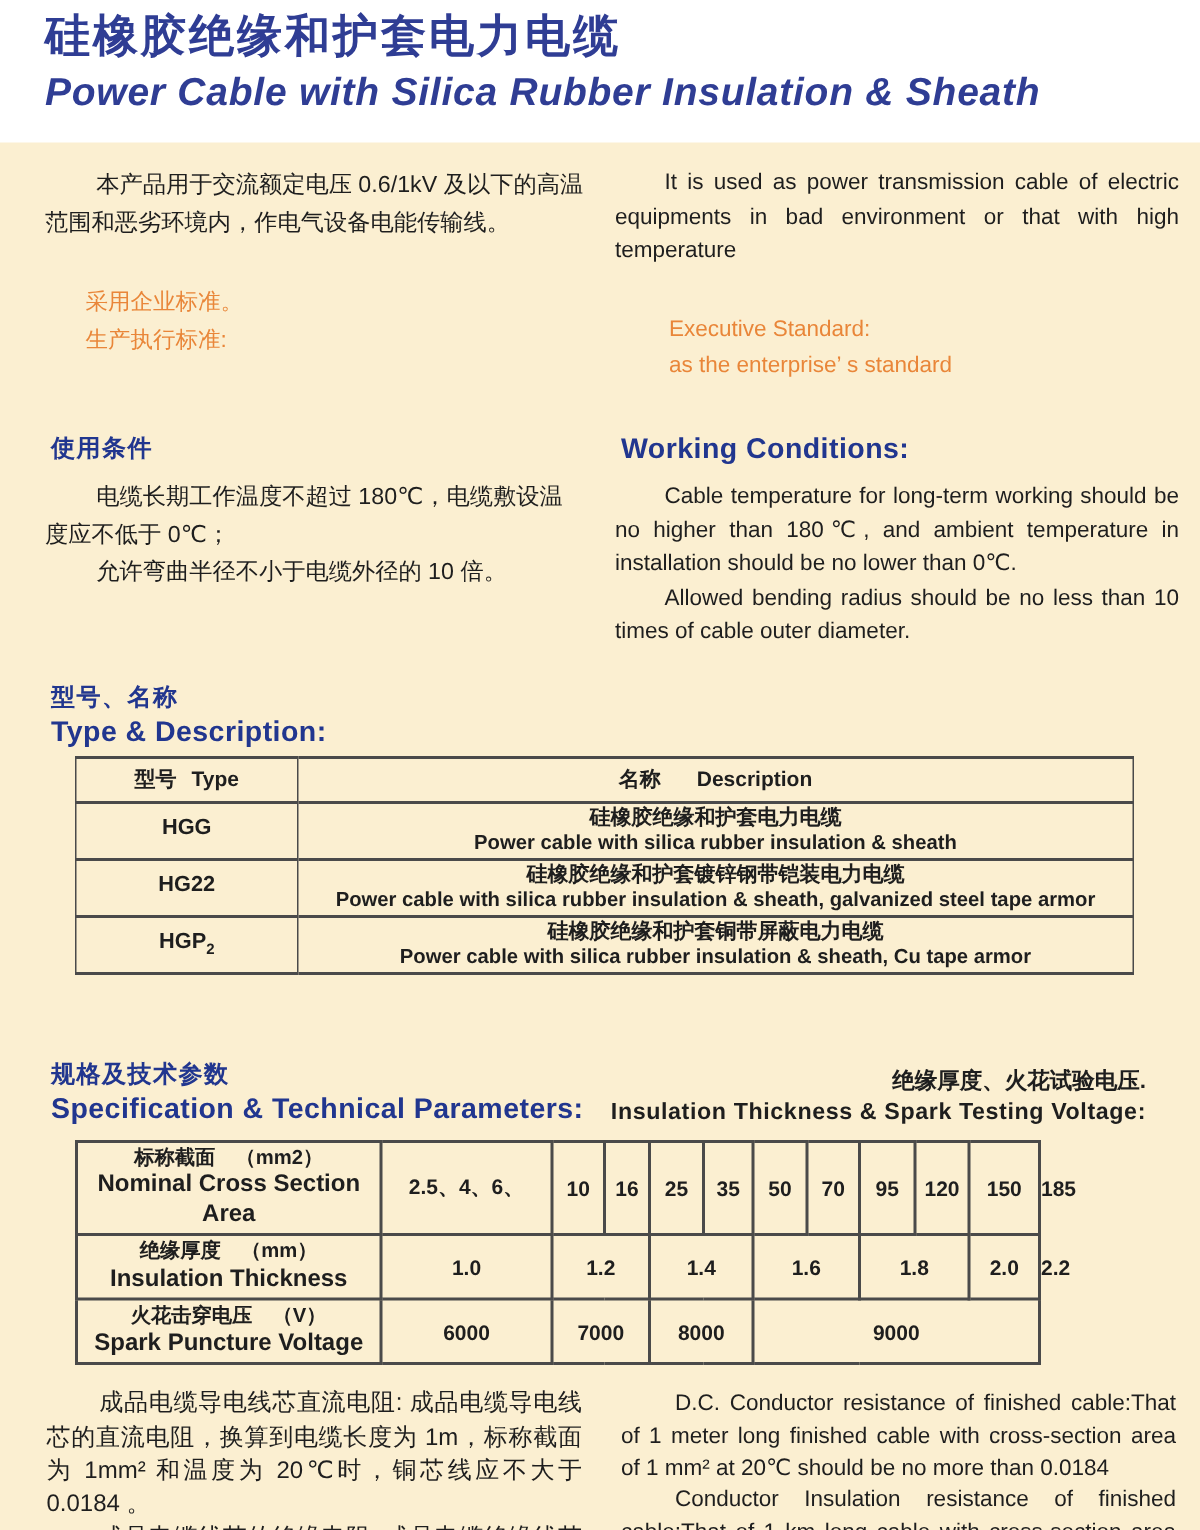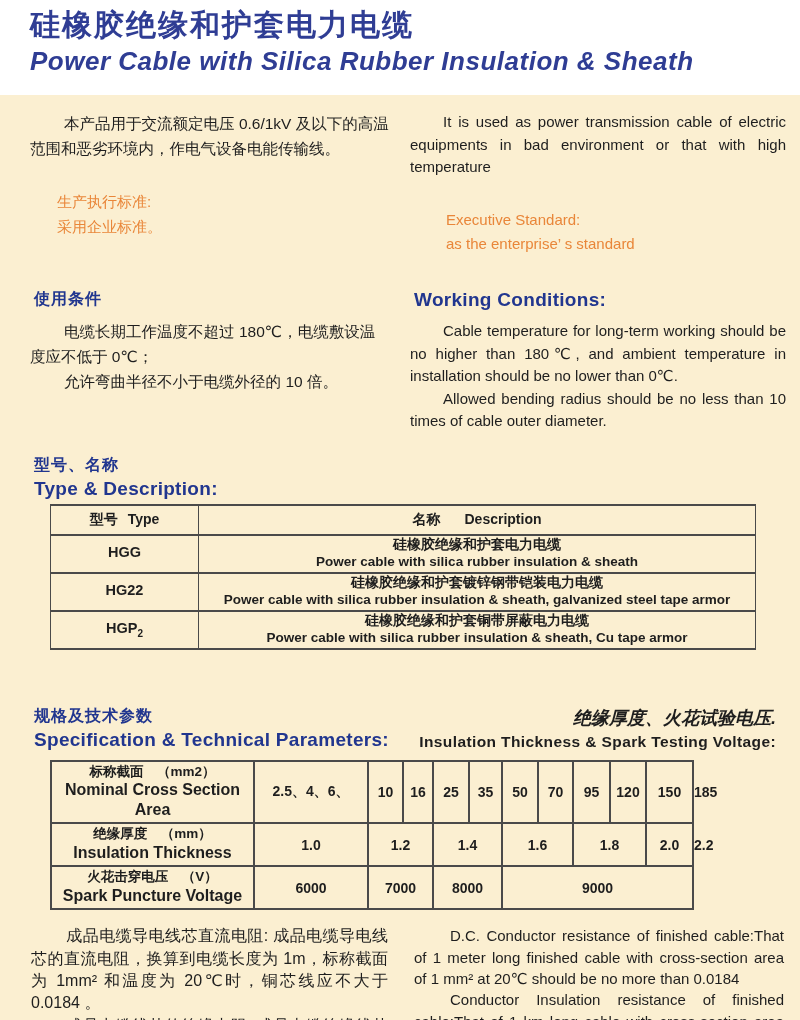--- a/index.html
+++ b/index.html
@@ -52,23 +52,23 @@
   .type-table .c-type{width:148px;}
   .type-table .head-row td{height:30px;font-size:14px;}
   .type-table .body-row td{height:38px;}
   .type-cell{font-size:14.5px;}
   .type-cell sub{font-size:10px;}
   .d-zh{font-size:14px;line-height:1.25;}
   .d-en{font-size:13.5px;line-height:1.25;}
   .gap-s{display:inline-block;margin-left:10px;}
   .gap-m{display:inline-block;margin-left:24px;}
 
-  .spec-head{margin-top:56px;padding-left:34px;padding-right:24px;display:flex;justify-content:space-between;align-items:flex-end;}
+  .spec-head{margin-top:56px;padding-left:34px;padding-right:36px;display:flex;justify-content:space-between;align-items:flex-end;}
   .spec-right{text-align:right;}
-  .spec-right .r-zh{font-size:18px;font-weight:bold;color:var(--body-text);font-style:italic;}
+  .spec-right .r-zh{font-size:15px;font-weight:bold;color:var(--body-text);}
   .spec-right .r-en{font-size:15.5px;font-weight:bold;color:var(--body-text);letter-spacing:0.4px;margin-top:3px;}
 
   .spec-table{width:574px;margin-top:9px;}
   .spec-table td{border-left-width:2px;border-right-width:2px;height:36px;font-size:14px;}
   .spec-table .lbl{padding:2px 0;}
   .l-zh{font-size:13.5px;line-height:1.25;}
   .l-en{font-size:16px;line-height:1.25;}
 
   .notes-row{margin-top:15px;}
   .notes-row .col-l{padding-left:31px;width:396px;}
@@ -85,22 +85,22 @@
     <div class="title-zh">硅橡胶绝缘和护套电力电缆</div>
     <div class="title-en">Power Cable with Silica Rubber Insulation &amp; Sheath</div>
   </div>
 
   <div class="content">
 
     <div class="row">
       <div class="col-l">
         <p class="zh-body indent">本产品用于交流额定电压 0.6/1kV 及以下的高温范围和恶劣环境内，作电气设备电能传输线。</p>
         <div class="standards">
+          <p>采用企业标准。</p>
           <p>生产执行标准:</p>
-          <p>采用企业标准。</p>
         </div>
       </div>
       <div class="col-r">
         <p class="en-body indent">It is used as power transmission cable of electric equipments in bad environment or that with high temperature</p>
         <div class="standards">
           <p>Executive Standard:</p>
           <p>as the enterprise’ s standard</p>
         </div>
       </div>
     </div>

